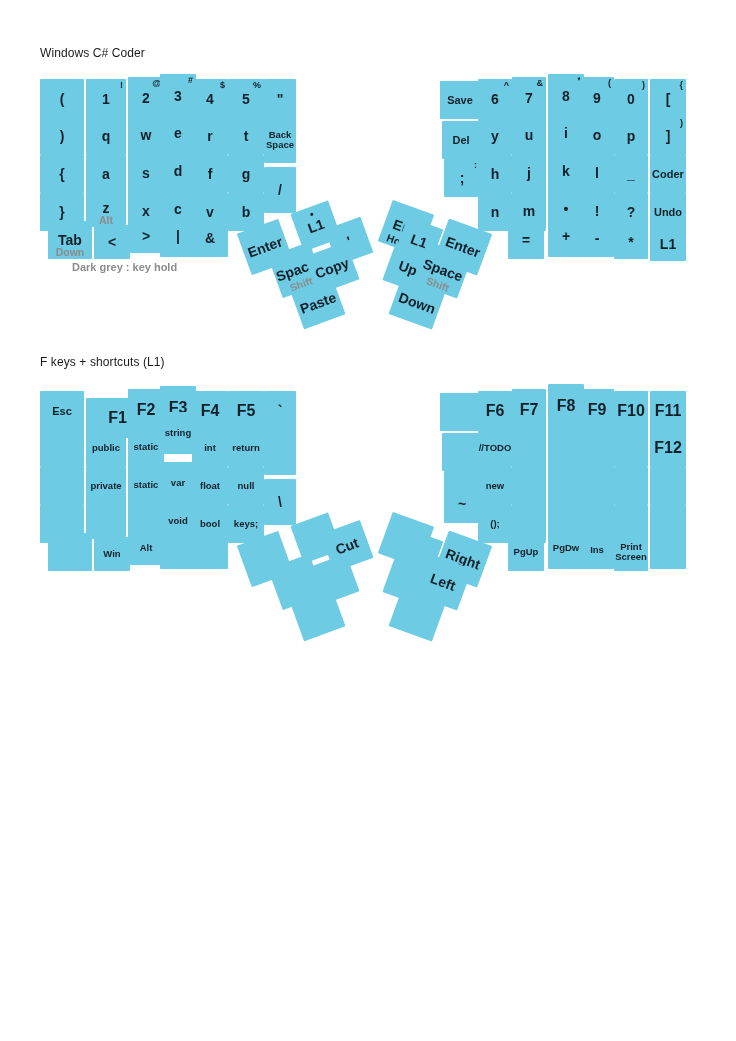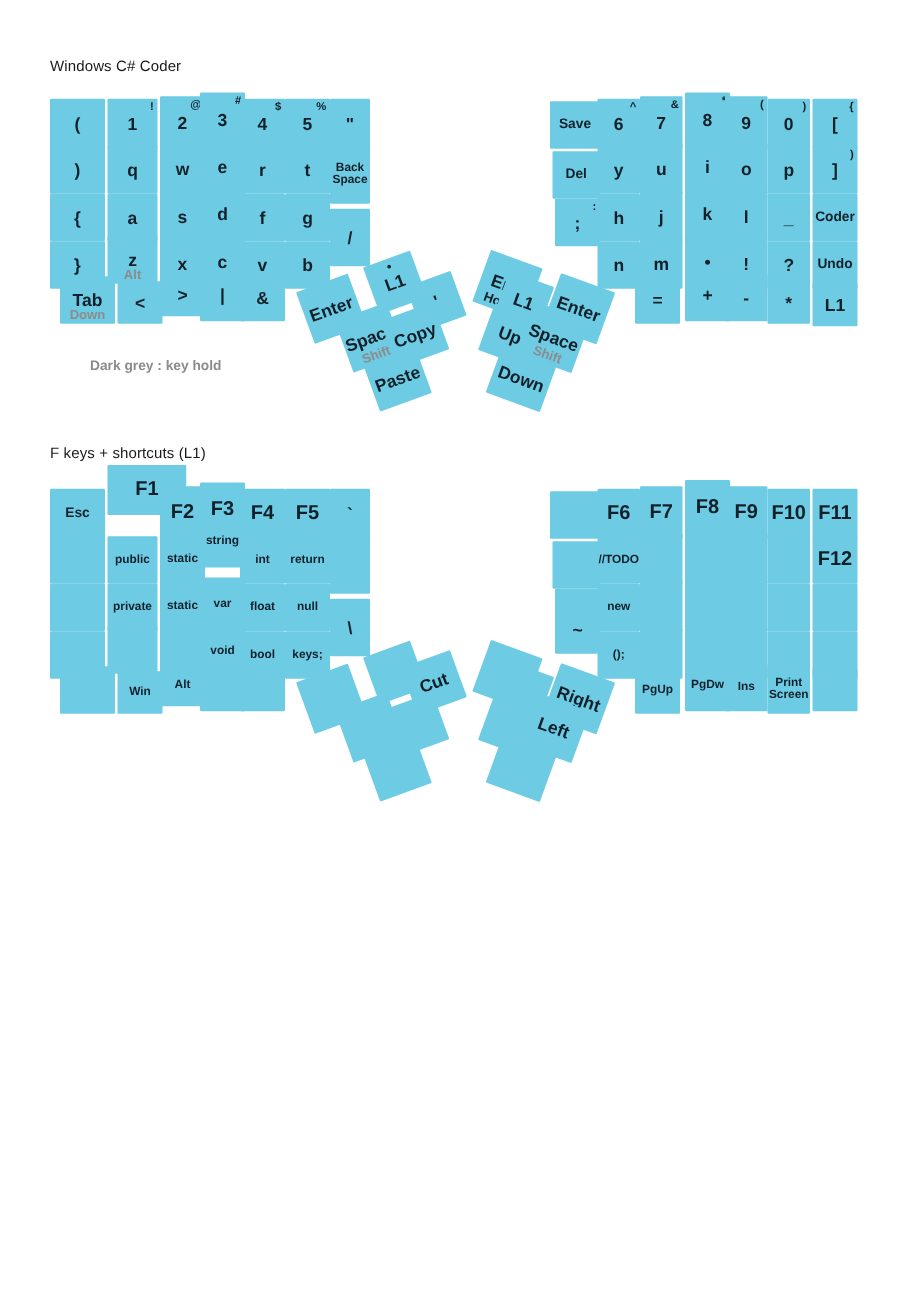--- a/index.html
+++ b/index.html
@@ -92,21 +92,21 @@
     white-space: pre-line;
   }
 </style>
 </head>
 <body>
 
 <div id="root">
 
   <div class="section-title" style="left:40px; top:46px;">Windows C# Coder</div>
 
-  <div class="legend" style="left:40px; top:287px;padding-left:32px;">Dark grey : key hold</div>
+  <div class="legend" style="left:40px; top:261px;padding-left:32px;">Dark grey : key hold</div>
 
   <div class="section-title" style="left:40px; top:355px;">F keys + shortcuts (L1)</div>
 
   <div id="keys">
       <div class="key" style="left: 40px; top: 79px; width: 44px; height: 40px;">
         <div class="lbl main">(</div>
       </div>
       <div class="key" style="left: 86px; top: 79px; width: 40px; height: 40px;">
         <div class="lbl main">1</div>
         <div class="lbl tr">!</div>
@@ -349,21 +349,21 @@
       <div class="key rot" style="left: 420px; top: 248px; width: 46px; height: 44px; transform: rotate(20deg);">
         <div class="lbl main">Space</div>
         <div class="lbl bot">Shift</div>
       </div>
       <div class="key rot" style="left: 394px; top: 283px; width: 46px; height: 40px; transform: rotate(20deg);">
         <div class="lbl main">Down</div>
       </div>
       <div class="key" style="left: 40px; top: 391px; width: 44px; height: 40px;">
         <div class="lbl main sm">Esc</div>
       </div>
-      <div class="key" style="left: 86px; top: 372px; width: 63px; height: 40px;">
+      <div class="key" style="left: 86px; top: 398px; width: 63px; height: 40px;">
         <div class="lbl main lg">F1</div>
       </div>
       <div class="key" style="left: 128px; top: 389px; width: 36px; height: 42px;">
         <div class="lbl main lg">F2</div>
       </div>
       <div class="key" style="left: 160px; top: 386px; width: 36px; height: 44px;">
         <div class="lbl main lg">F3</div>
       </div>
       <div class="key" style="left: 192px; top: 391px; width: 36px; height: 40px;">
         <div class="lbl main lg">F4</div>

